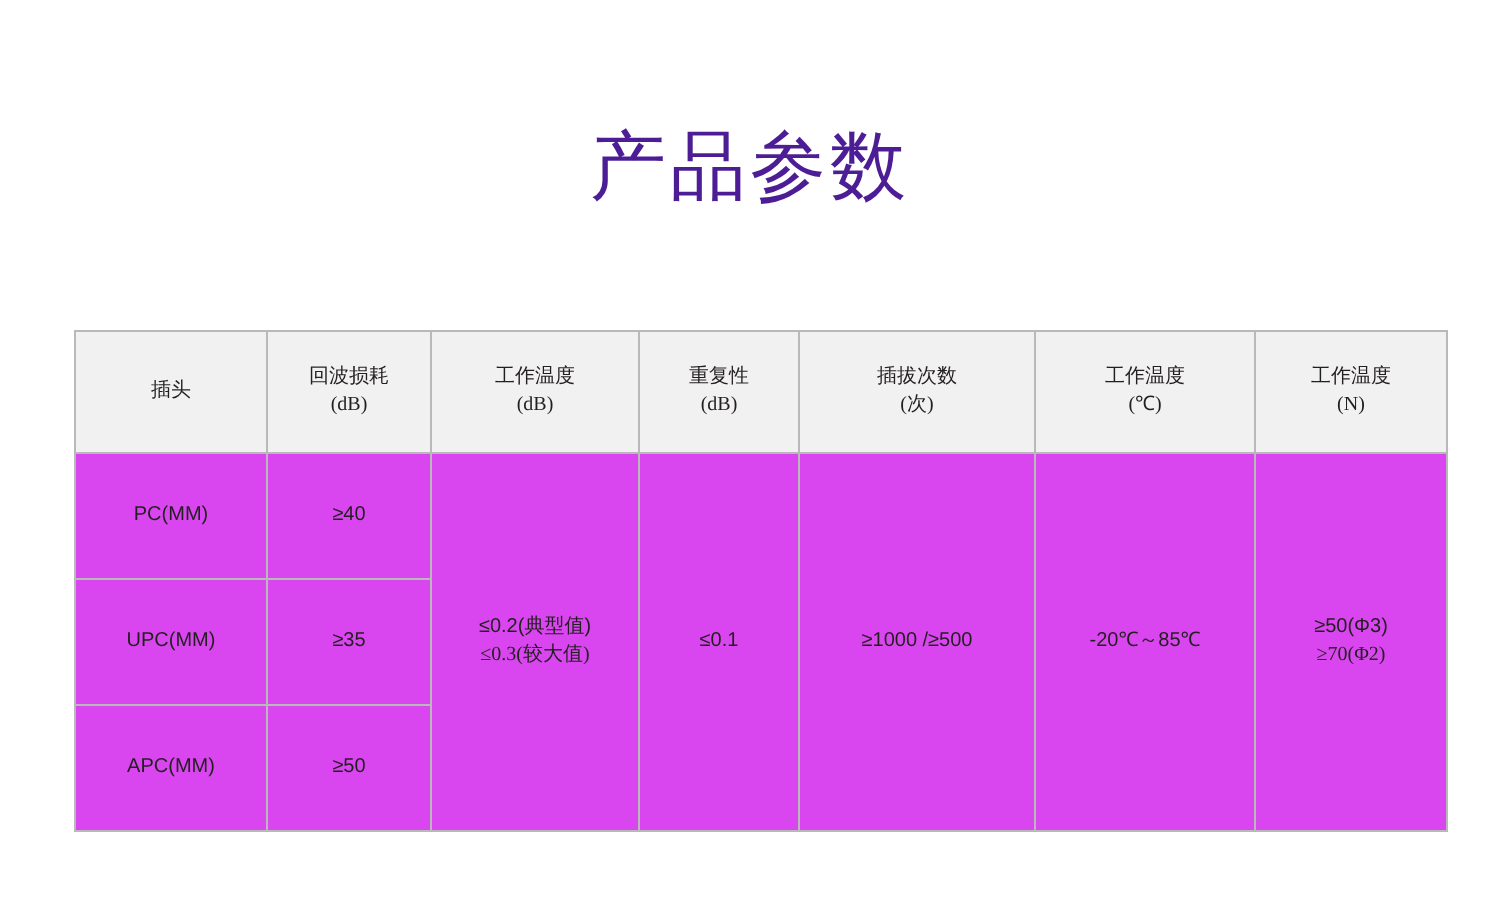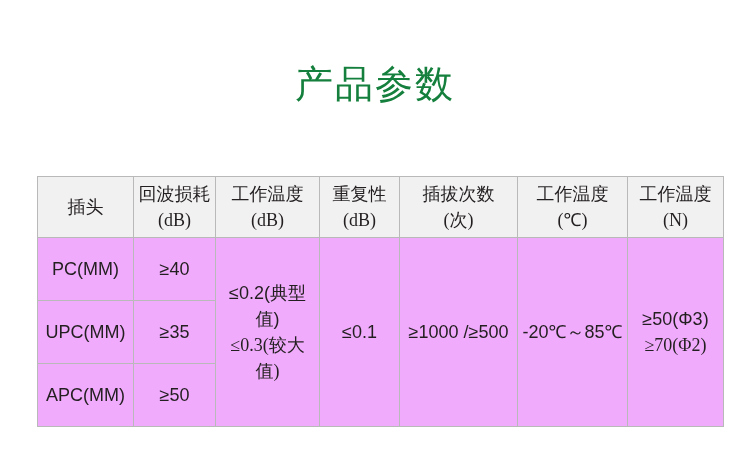--- a/index.html
+++ b/index.html
@@ -22,52 +22,51 @@
   }
   .page-title {
     position: absolute;
     top: 62px;
     left: 0;
     width: 750px;
     text-align: center;
     font-size: 38px;
     font-weight: 400;
     letter-spacing: 2px;
-    color: #15803d;
+    color: #4c1d95;
     line-height: 1.2;
   }
   .spec-table-wrap {
     position: absolute;
     top: 165px;
     left: 37px;
     width: 676px;
   }
   table.spec-table {
     border-collapse: collapse;
     width: 676px;
     table-layout: fixed;
-    font-size: 18px;
-    margin-top: 11px;
+    font-size: 10px;
   }
   table.spec-table th,
   table.spec-table td {
     border: 1px solid #b9b9b9;
     text-align: center;
     vertical-align: middle;
     padding: 4px 3px;
     color: #231f20;
     font-weight: 400;
     line-height: 1.45;
   }
   table.spec-table thead th {
     background: #f1f1f1;
     height: 52px;
   }
   table.spec-table tbody td {
-    background: #f0abfc;
+    background: #d946ef;
     height: 54px;
   }
   .col-0 { width: 96px; }
   .col-1 { width: 82px; }
   .col-2 { width: 104px; }
   .col-3 { width: 80px; }
   .col-4 { width: 118px; }
   .col-5 { width: 110px; }
   .col-6 { width: 96px; }
   .cell-line { display: block; }

